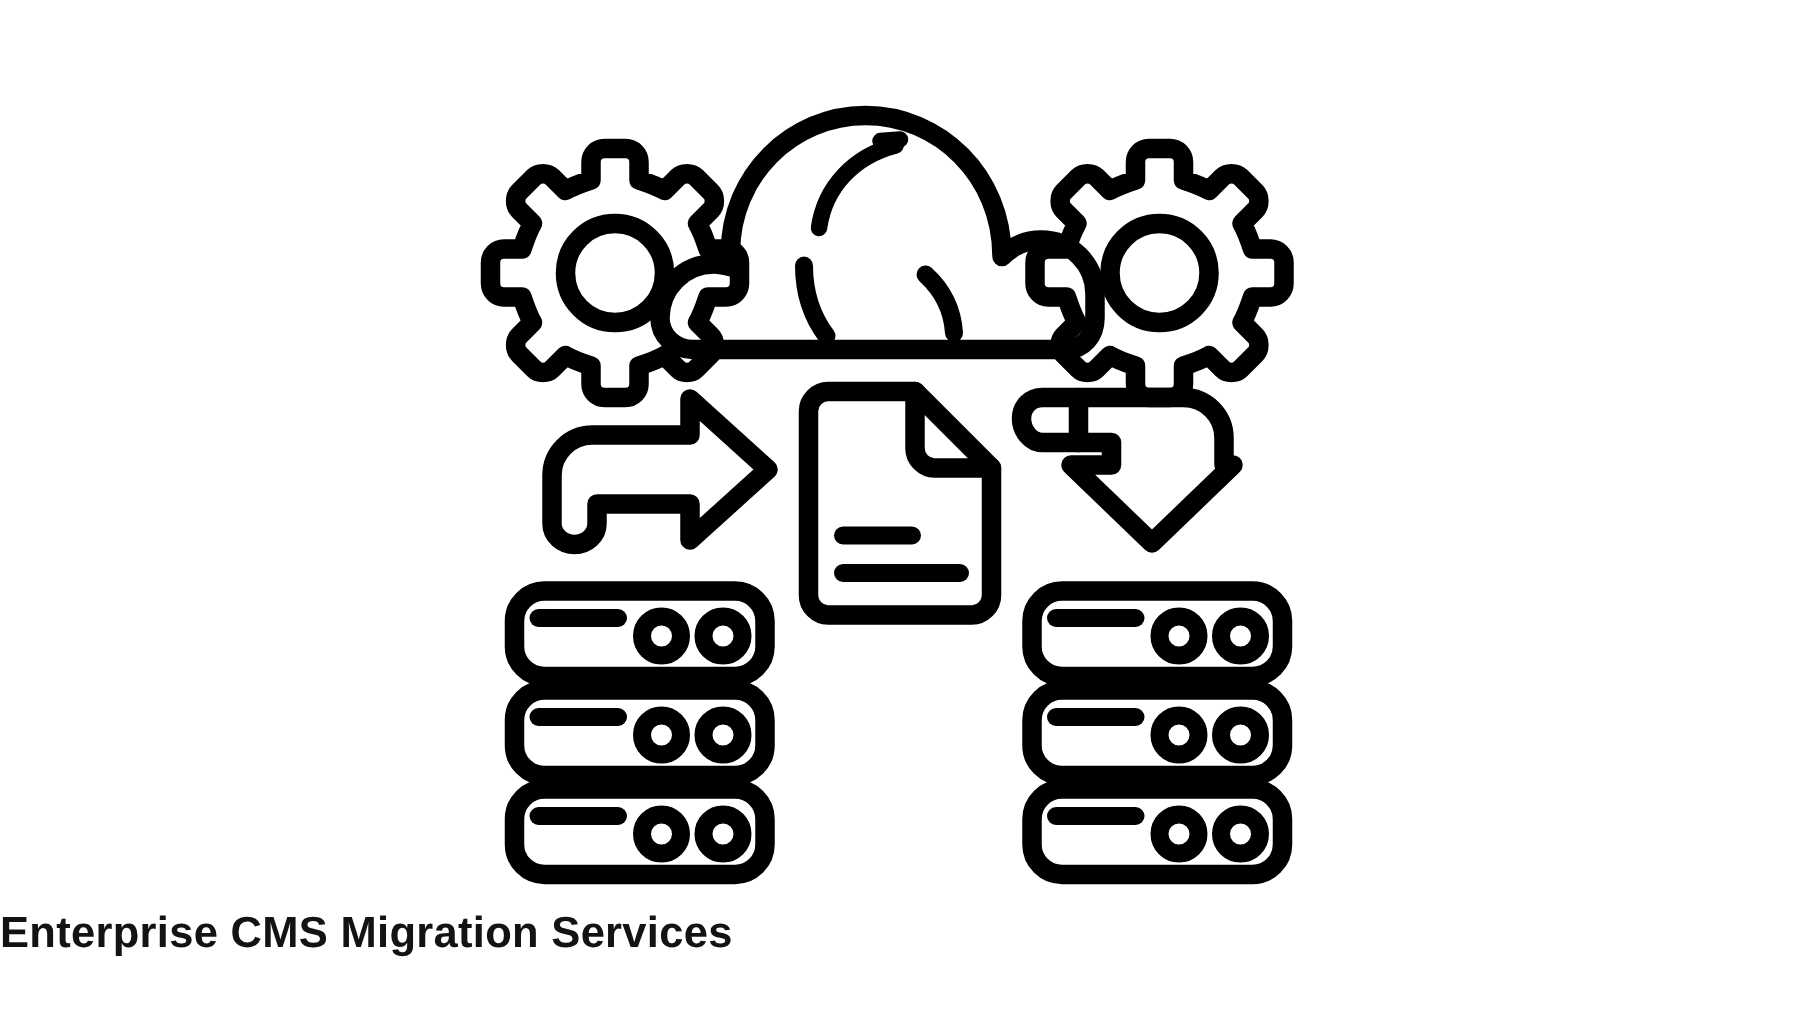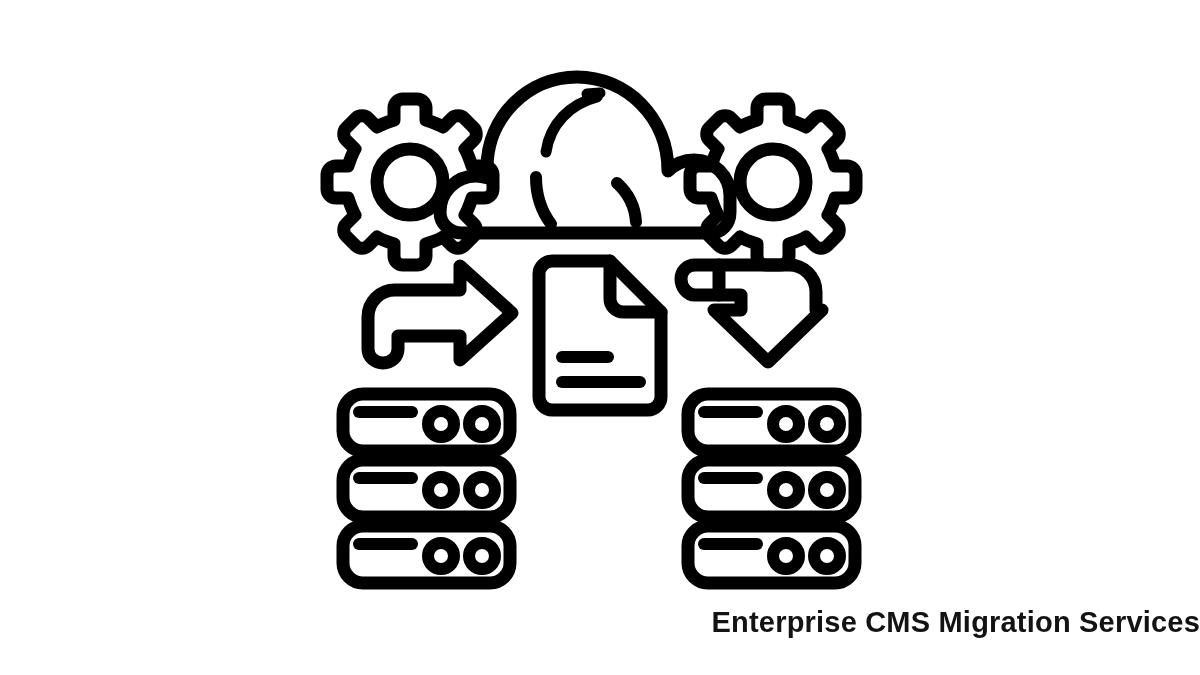--- a/index.html
+++ b/index.html
@@ -30,21 +30,21 @@
     top: 0;
     width: 1200px;
     height: 675px;
     display: block;
   }
   .caption {
     position: absolute;
     left: 0;
     top: 604px;
     width: 1200px;
-    text-align: right;
+    text-align: left;
     font-family: "Liberation Sans", sans-serif;
     font-weight: bold;
     font-size: 29px;
     letter-spacing: 0.2px;
     color: #131313;
     line-height: 36px;
     white-space: nowrap;
   }
 </style>
 </head>

